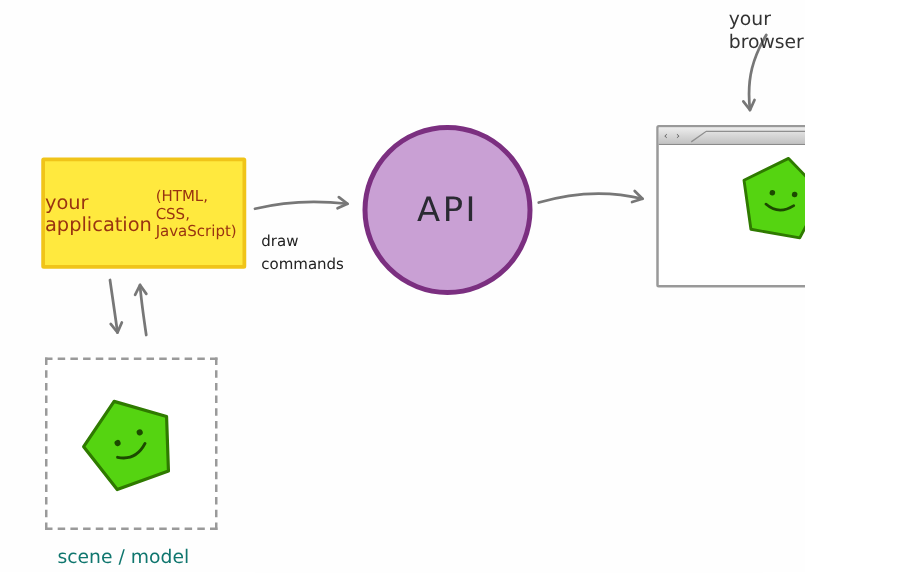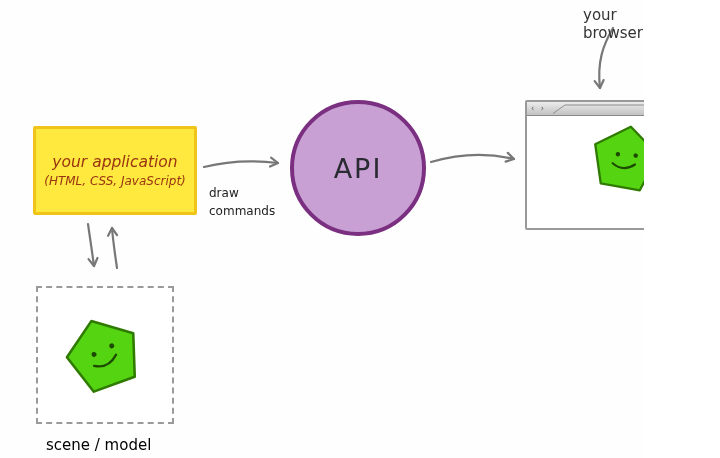--- a/index.html
+++ b/index.html
@@ -14,21 +14,21 @@
   #arrows { position: absolute; left: 0; top: 0; pointer-events: none; }
   .arrow { fill: none; stroke: #777777; stroke-width: 2.2; stroke-linecap: round; }
 
   
   #browser-label { left: 583px; top: 6px; font-size: 15px; color: #333333; }
 
   
   #app-box {
     left: 33px; top: 126px; width: 158px; height: 83px;
     background: #ffe93e; border: 3px solid #f0c419; border-radius: 2px;
-    display: flex; flex-direction: column; align-items: center; justify-content: center; gap: 3px; font-style: italic;
+    display: flex; flex-direction: row; align-items: center; justify-content: center; gap: 3px;
   }
   #app-title { font-size: 15.5px; color: #993311; }
   #app-subtitle { font-size: 12px; color: #993311; }
 
   
   #draw-commands { left: 209px; top: 184px; width: 72px; font-size: 12px; line-height: 1.5; color: #222222; }
 
   
   #api-node {
     left: 290px; top: 100px; width: 128px; height: 128px; border-radius: 50%;
@@ -49,21 +49,21 @@
   #nav-chevrons { font-size: 8px; color: #555555; padding-left: 4px; letter-spacing: 2px; line-height: 1; }
   #tab-outline { position: absolute; left: 0; top: 0; }
   #browser-pentagon { left: 58px; top: 16px; width: 80px; height: 84px; }
 
   
   #scene-box {
     left: 36px; top: 286px; width: 134px; height: 134px;
     border: 2px dashed #9a9a9a; background: #ffffff;
   }
   #scene-pentagon { left: 22px; top: 22px; width: 88px; height: 92px; }
-  #scene-label { left: 46px; top: 436px; font-size: 15px; color: #000000; }
+  #scene-label { left: 46px; top: 436px; font-size: 15px; color: #0f766e; }
 </style>
 </head>
 <body>
 
 <div id="canvas">
 
   <svg id="arrows" width="720" height="458" viewBox="0 0 720 458">
     <defs>
       <marker id="ah" markerUnits="userSpaceOnUse" markerWidth="16" markerHeight="16" refX="9.5" refY="6" orient="auto">
         <path d="M2,1.5 L9.5,6 L2,10.5" fill="none" stroke="#777777" stroke-width="2.2" stroke-linecap="round" stroke-linejoin="round"></path>

